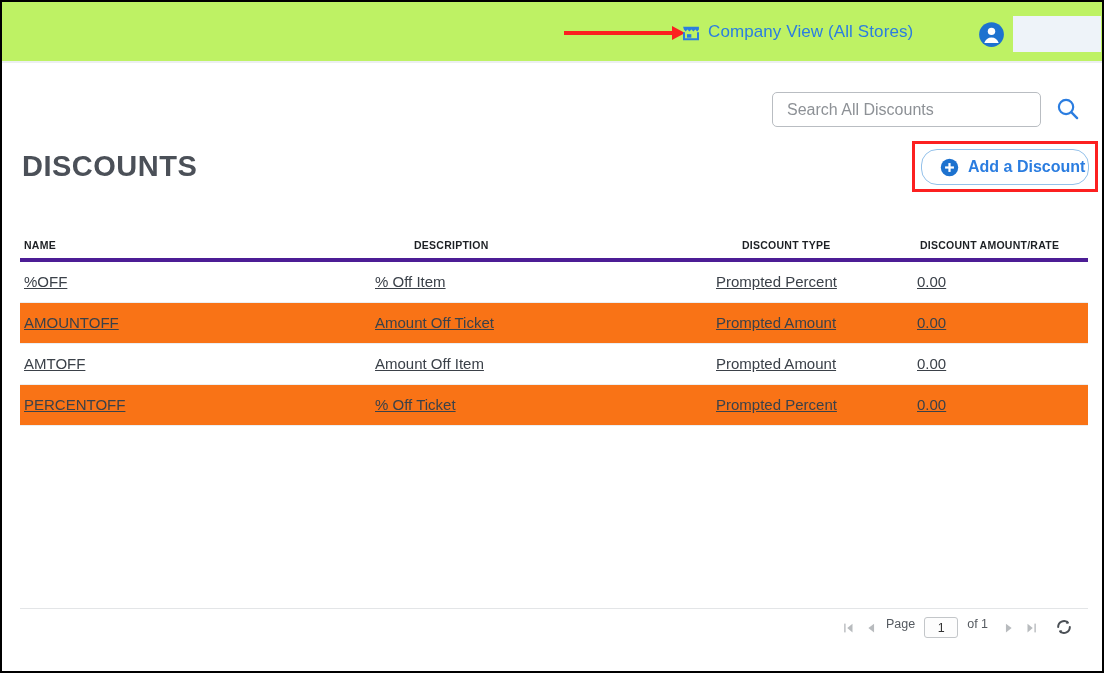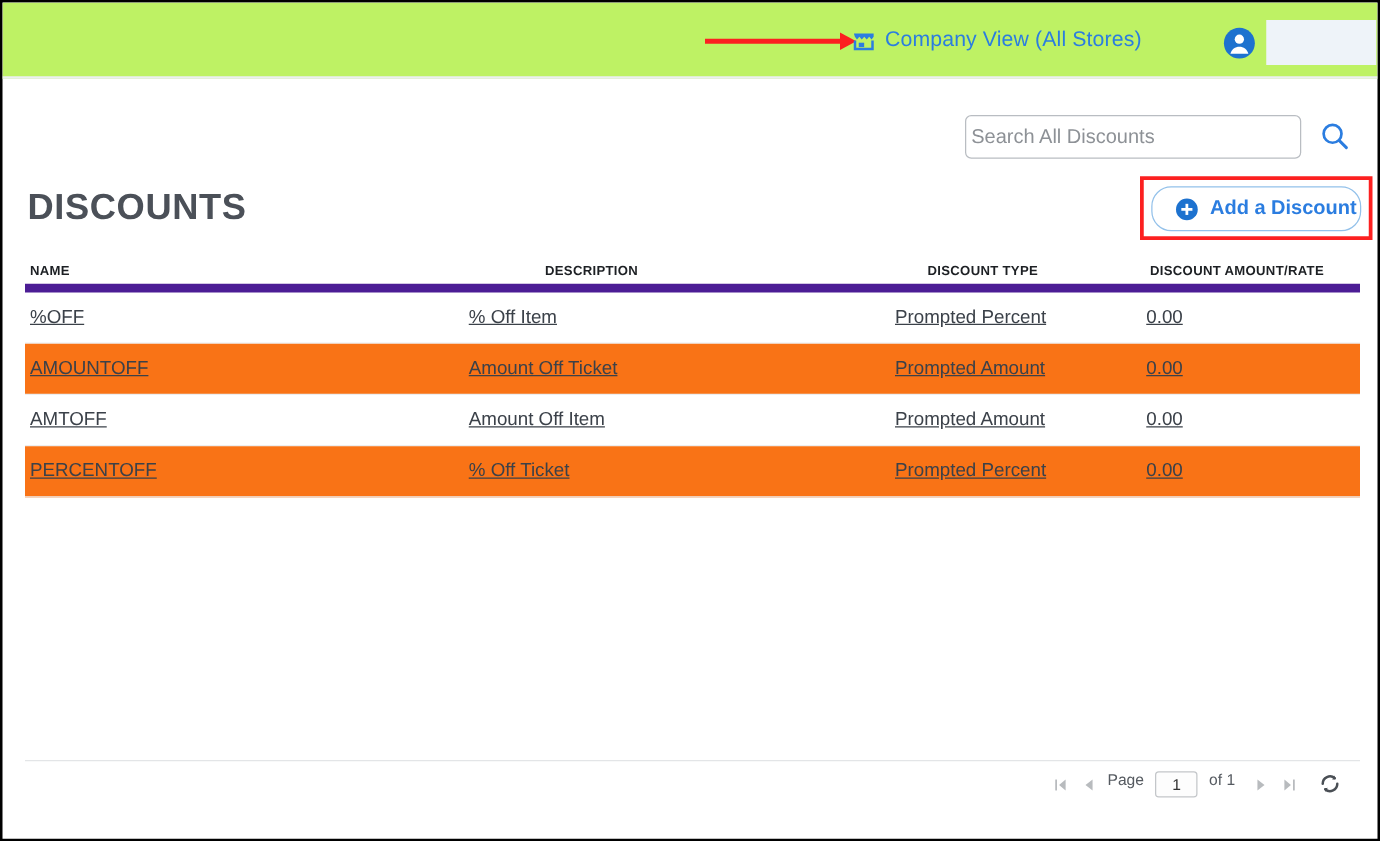--- a/index.html
+++ b/index.html
@@ -91,21 +91,21 @@
     left: 770px;
     top: 90px;
     width: 269px;
     height: 35px;
     border: 1px solid #b9bdc2;
     border-radius: 5px;
     background: #ffffff;
     font-family: "Liberation Sans", sans-serif;
     font-size: 16px;
     color: #333;
-    padding: 0 4px;
+    padding: 0 14px;
     outline: none;
   }
   #search-box::placeholder { color: #8d9196; opacity: 1; }
 
   .search-icon {
     position: absolute;
     left: 1053px;
     top: 94px;
     width: 26px;
     height: 26px;
@@ -162,21 +162,22 @@
   
   #table {
     position: absolute;
     left: 18px;
     top: 209px;
     width: 1068px;
   }
   .thead {
     position: relative;
     height: 23px;
-    border-bottom: 7px solid #4c1d95;
+    border-bottom: 4px solid #4c1d95;
+    margin-top: 28px;
   }
   .th {
     position: absolute;
     top: 0;
     font-size: 10.5px;
     font-weight: bold;
     color: #1d2024;
     letter-spacing: 0.25px;
     white-space: nowrap;
   }
@@ -194,21 +195,21 @@
     white-space: nowrap;
     text-decoration: underline;
   }
 
   .c-name  { left: 4px; }
   .c-desc  { left: 355px; }
   .c-type  { left: 696px; }
   .c-amt   { left: 897px; }
 
   .th.c-name  { left: 4px; }
-  .th.c-desc  { left: 384px; padding-left: 32px; }
+  .th.c-desc  { left: 362px; padding-left: 32px; }
   .th.c-type  { left: 722px; }
   .th.c-amt   { left: 900px; }
 
   
   #footer-divider {
     position: absolute;
     left: 18px;
     top: 606px;
     width: 1068px;
     height: 1px;

